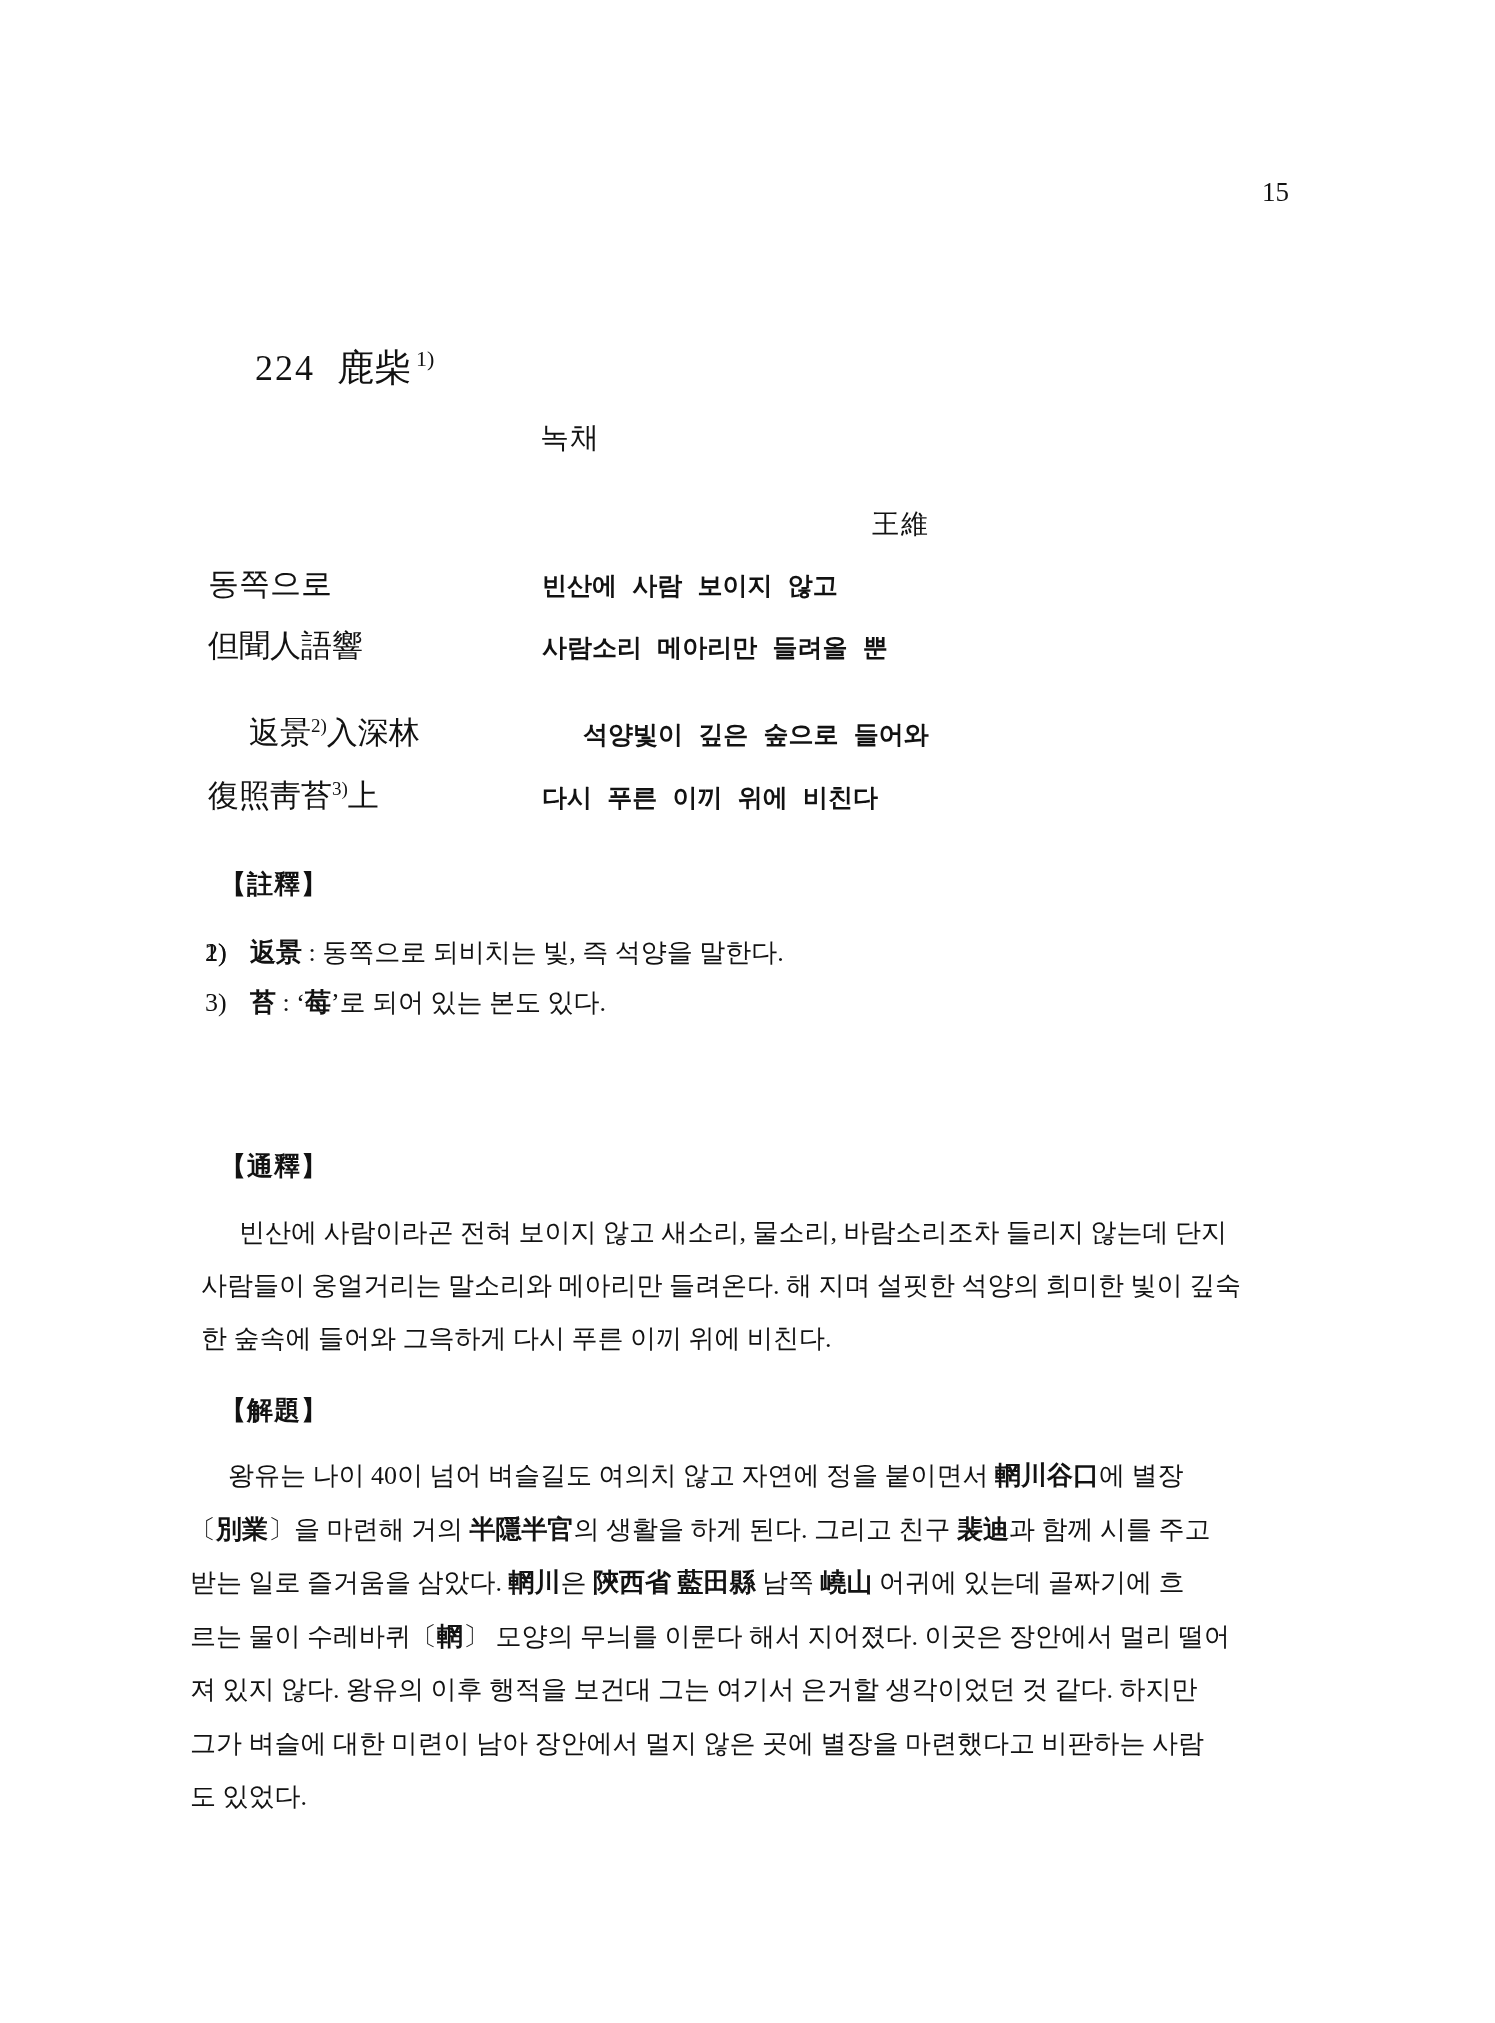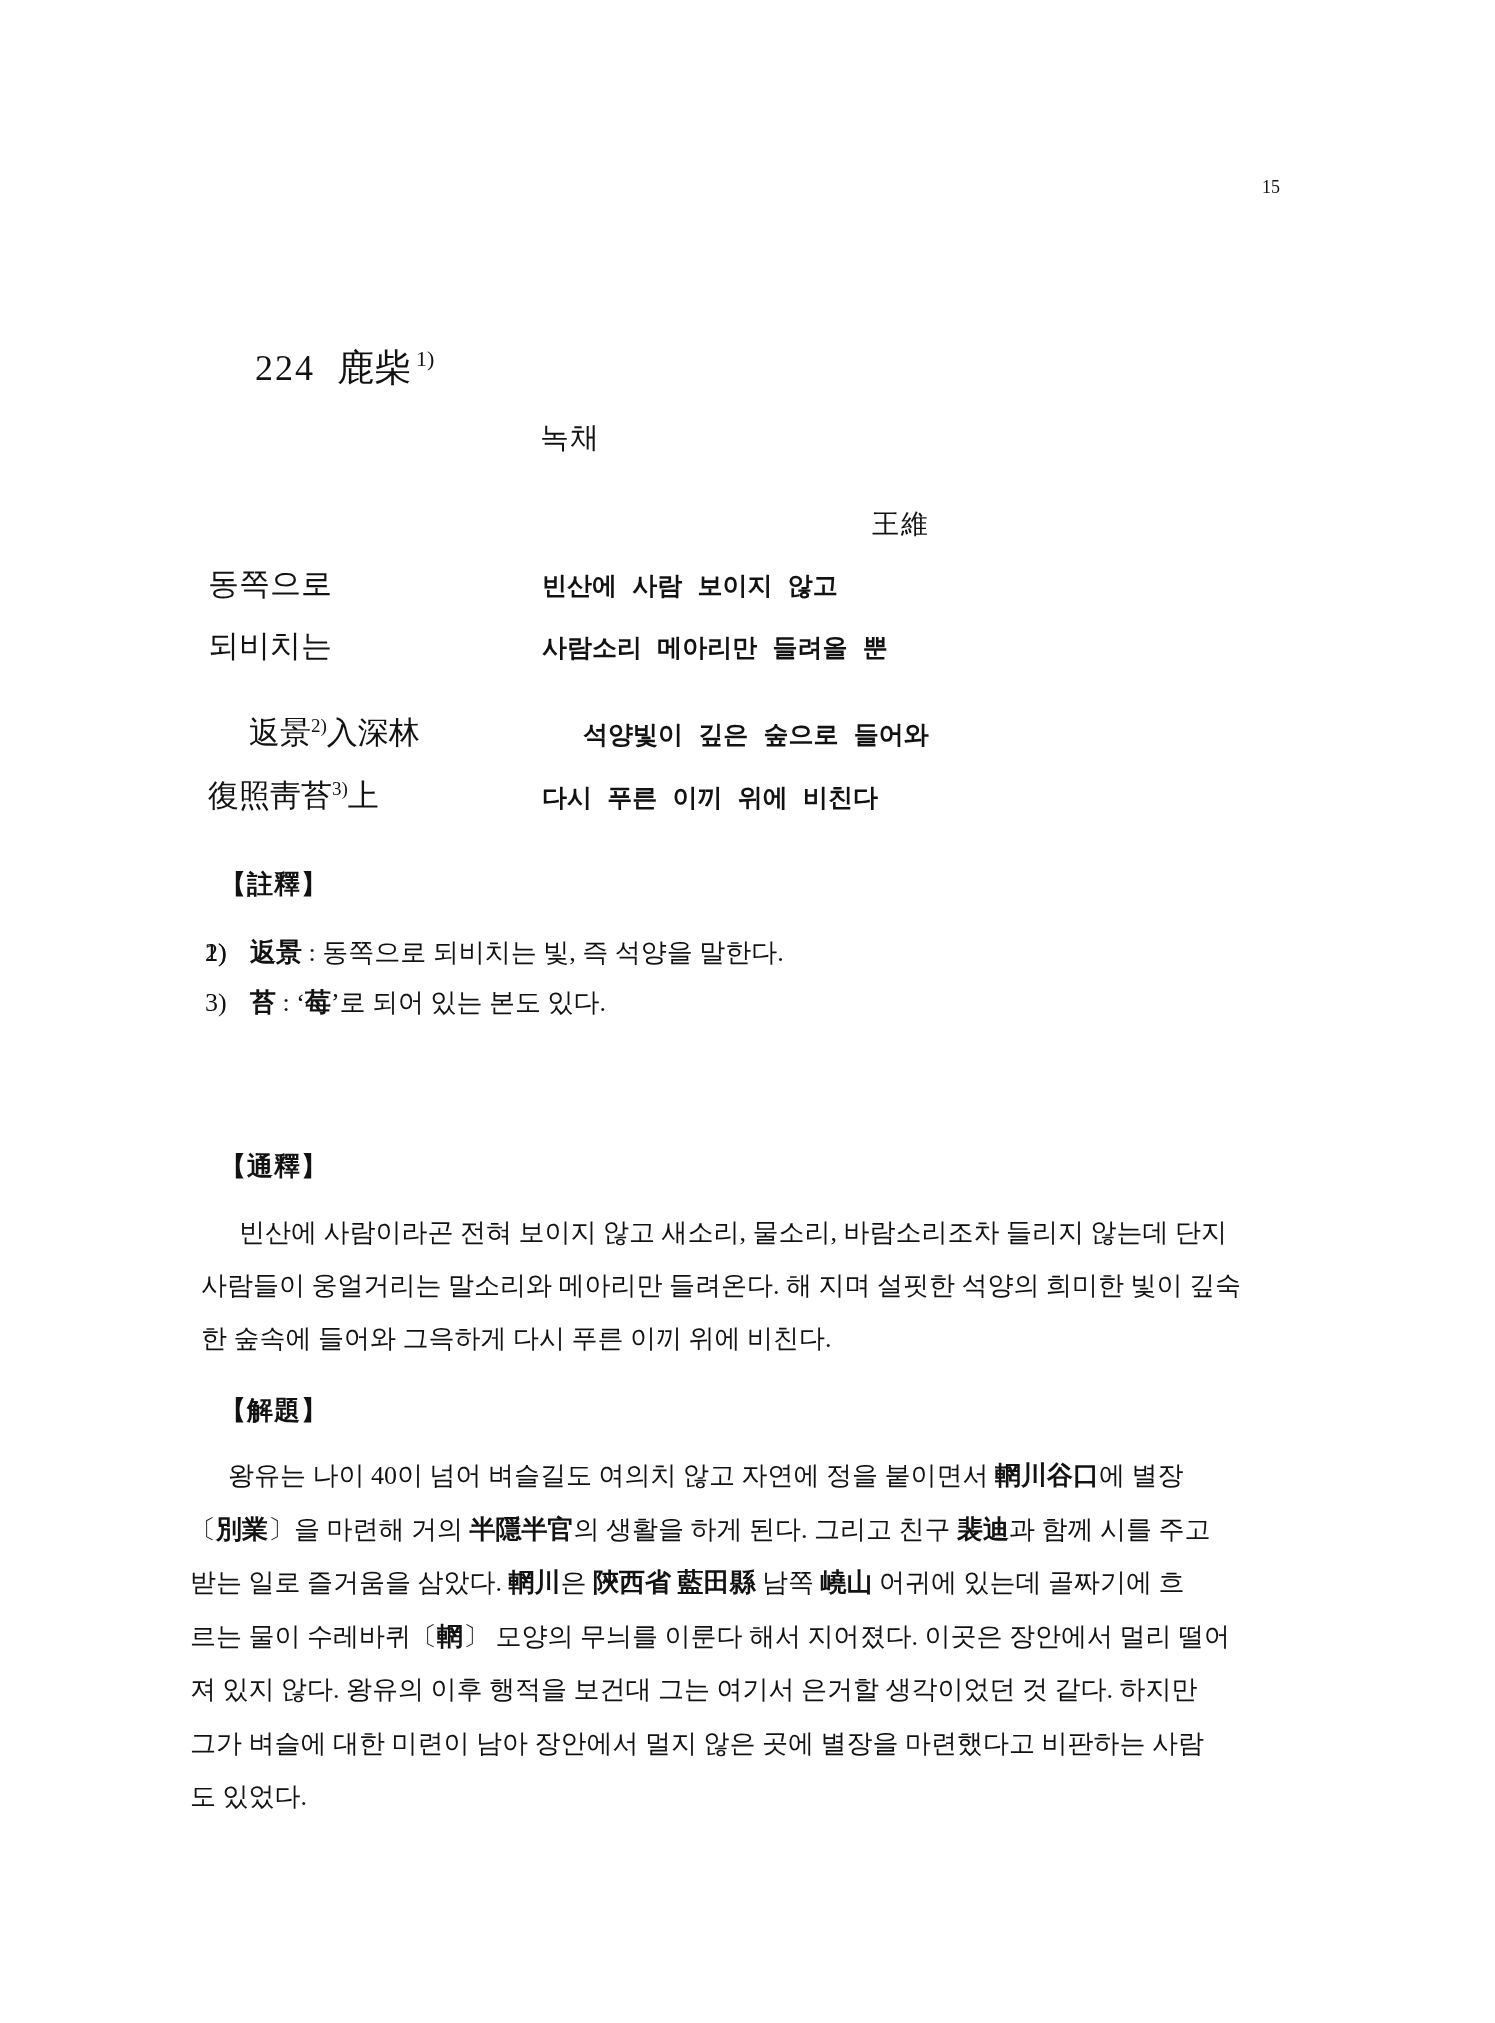--- a/index.html
+++ b/index.html
@@ -5,21 +5,21 @@
   html,body{margin:0;padding:0;background:#e8e8e8;}
   .page{
     position:relative;
     width:1495px;height:2023px;
     background:#ffffff;
     color:#121212;
     font-family:"Liberation Serif","DejaVu Serif",serif;
     overflow:hidden;
   }
   .abs{position:absolute;}
-  .page-num{left:1262px;top:178px;font-size:18px;line-height:1.1;}
+  .page-num{left:1262px;top:178px;font-size:27px;line-height:1.1;}
   .title-row{left:255px;top:346px;line-height:1.2;white-space:nowrap;}
   .title-num{font-size:36px;letter-spacing:2px;}
   .title-hanzi{font-size:37px;margin-left:18px;}
   .title-sup{font-size:22px;position:relative;top:-14px;margin-left:1px;}
   .reading{left:540px;top:418px;font-size:29px;letter-spacing:1px;}
   .author{left:872px;top:506px;font-size:27px;letter-spacing:2px;}
   .poem-row{left:208px;white-space:nowrap;line-height:1.25;}
   .poem-hanzi{display:inline-block;width:334px;font-size:31px;vertical-align:baseline;}
   .poem-sup{font-size:19px;position:relative;top:-11px;}
   .poem-korean{font-size:25px;word-spacing:9px;font-weight:bold;}
@@ -47,21 +47,21 @@
 
   <div class="abs reading">녹채</div>
 
   <div class="abs author">王維</div>
 
   <div class="abs poem-row" style="top:565px;">
     <span class="poem-hanzi"><span>동쪽으로</span><span class="poem-sup"></span><span></span></span><span class="poem-korean">빈산에 사람 보이지 않고</span>
   </div>
 
   <div class="abs poem-row" style="top:627px;">
-    <span class="poem-hanzi"><span>되비치는</span><span class="poem-sup"></span><span></span></span><span class="poem-korean">사람소리 메아리만 들려올 뿐</span>
+    <span class="poem-hanzi"><span>但聞人語響</span><span class="poem-sup"></span><span></span></span><span class="poem-korean">사람소리 메아리만 들려올 뿐</span>
   </div>
 
   <div class="abs poem-row" style="top:714px;margin-left:41px;">
     <span class="poem-hanzi"><span>返景</span><span class="poem-sup">2)</span><span>入深林</span></span><span class="poem-korean">석양빛이 깊은 숲으로 들어와</span>
   </div>
 
   <div class="abs poem-row" style="top:777px;">
     <span class="poem-hanzi"><span>復照靑苔</span><span class="poem-sup">3)</span><span>上</span></span><span class="poem-korean">다시 푸른 이끼 위에 비친다</span>
   </div>
 

